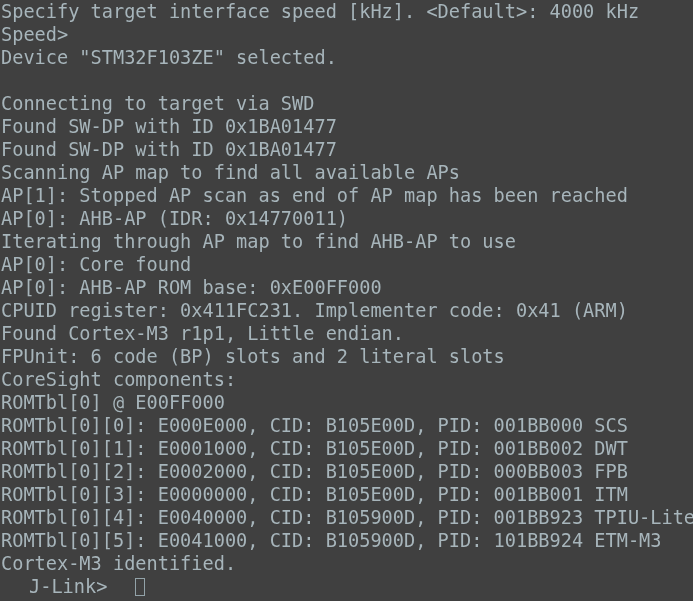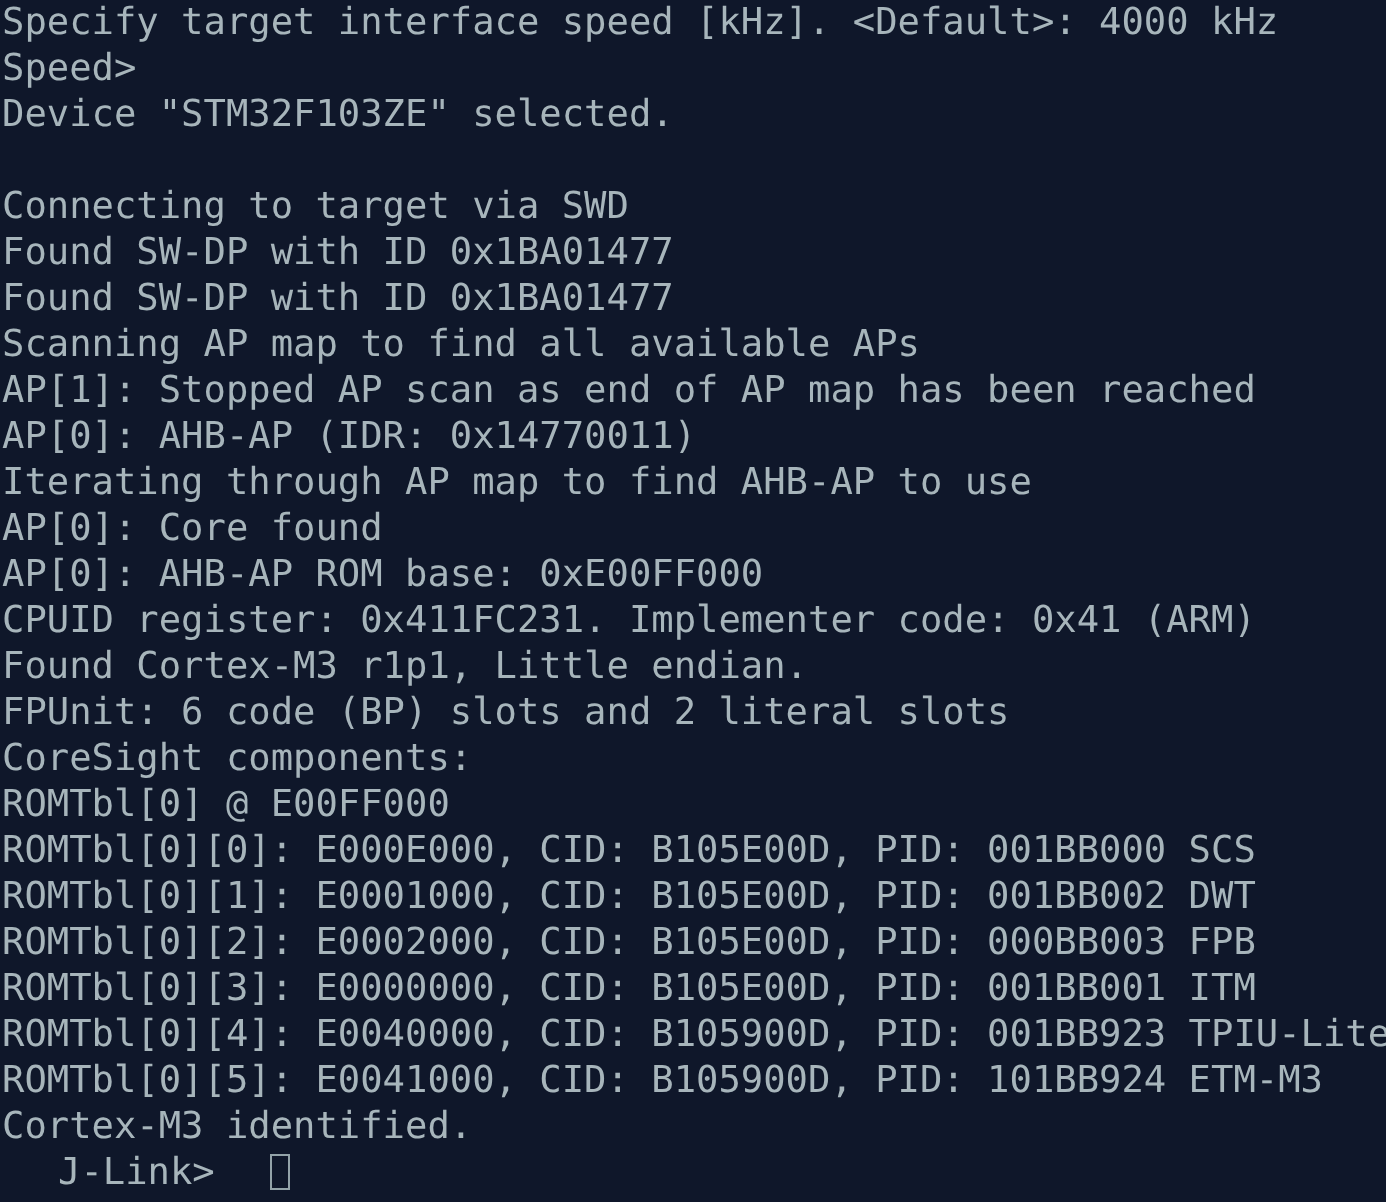--- a/index.html
+++ b/index.html
@@ -5,21 +5,21 @@
 <style>
   html, body {
     margin: 0;
     padding: 0;
     background: #003541;
   }
   #terminal {
     position: relative;
     width: 693px;
     height: 601px;
-    background: #0f172a;
+    background: #404040;
     overflow: hidden;
     font-family: "DejaVu Sans Mono", "Liberation Mono", monospace;
     font-size: 18.6px;
     line-height: 23px;
     letter-spacing: 0px;
     color: #a7b5bb;
     -webkit-font-smoothing: antialiased;
   }
   #screen {
     position: absolute;

